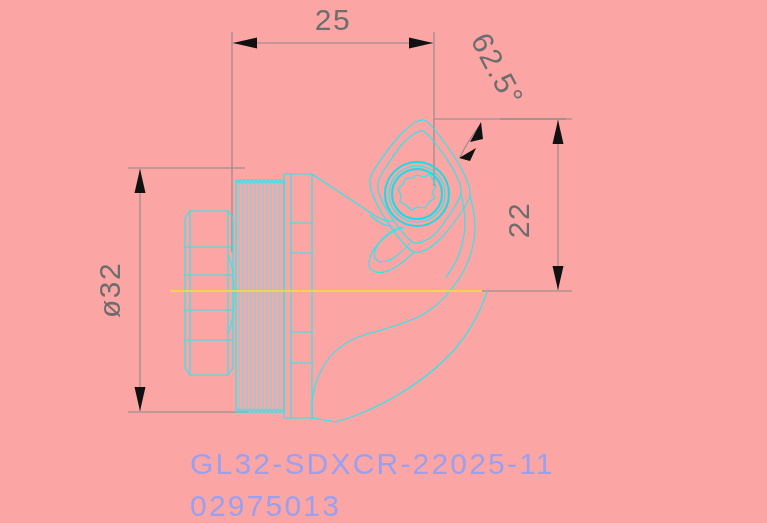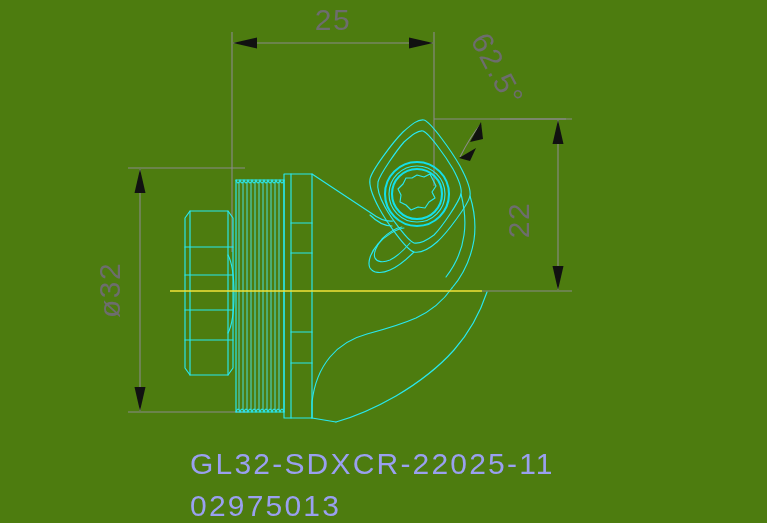--- a/index.html
+++ b/index.html
@@ -8,21 +8,21 @@
     padding: 0;
     background: #ffffff;
   }
   body {
     font-family: "Liberation Sans", sans-serif;
   }
   #canvas-root {
     position: relative;
     width: 767px;
     height: 523px;
-    background: #4d7c0f;
+    background: #fca5a5;
     overflow: hidden;
   }
   #drawing-svg {
     position: absolute;
     left: 0;
     top: 0;
     width: 767px;
     height: 523px;
     display: block;
   }

